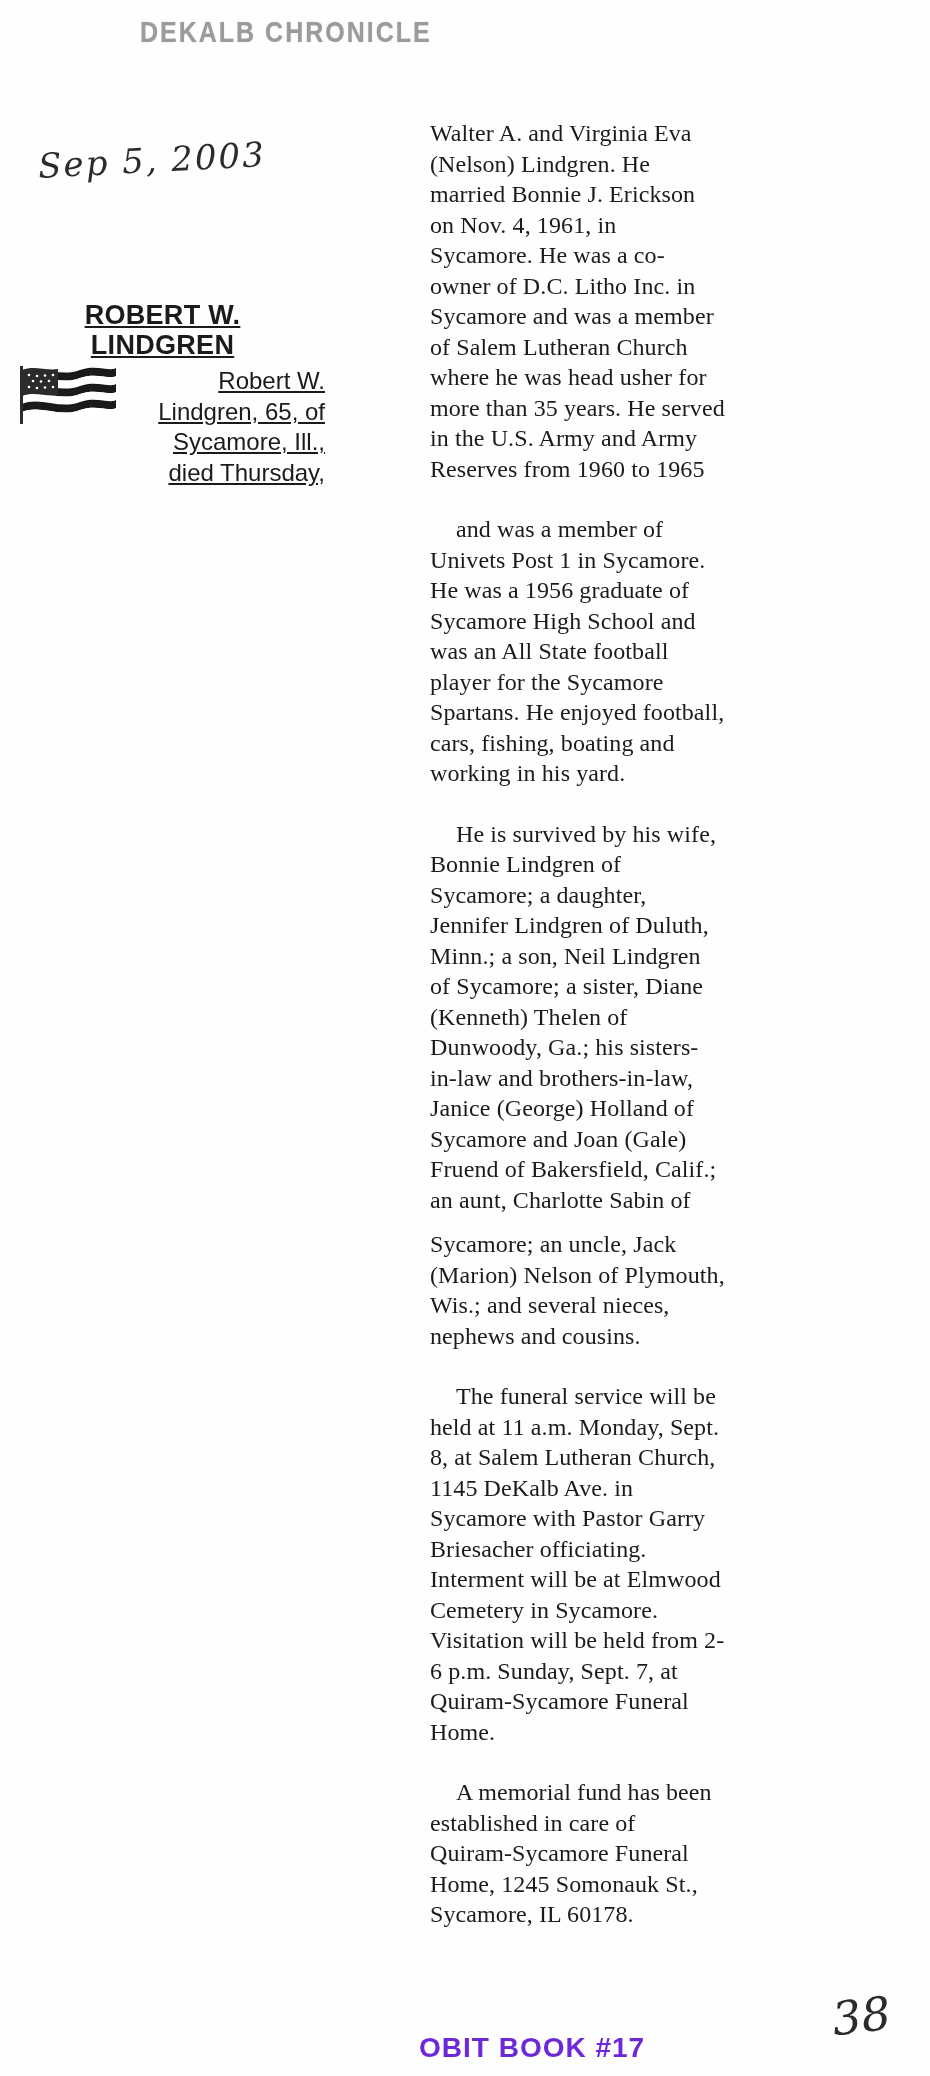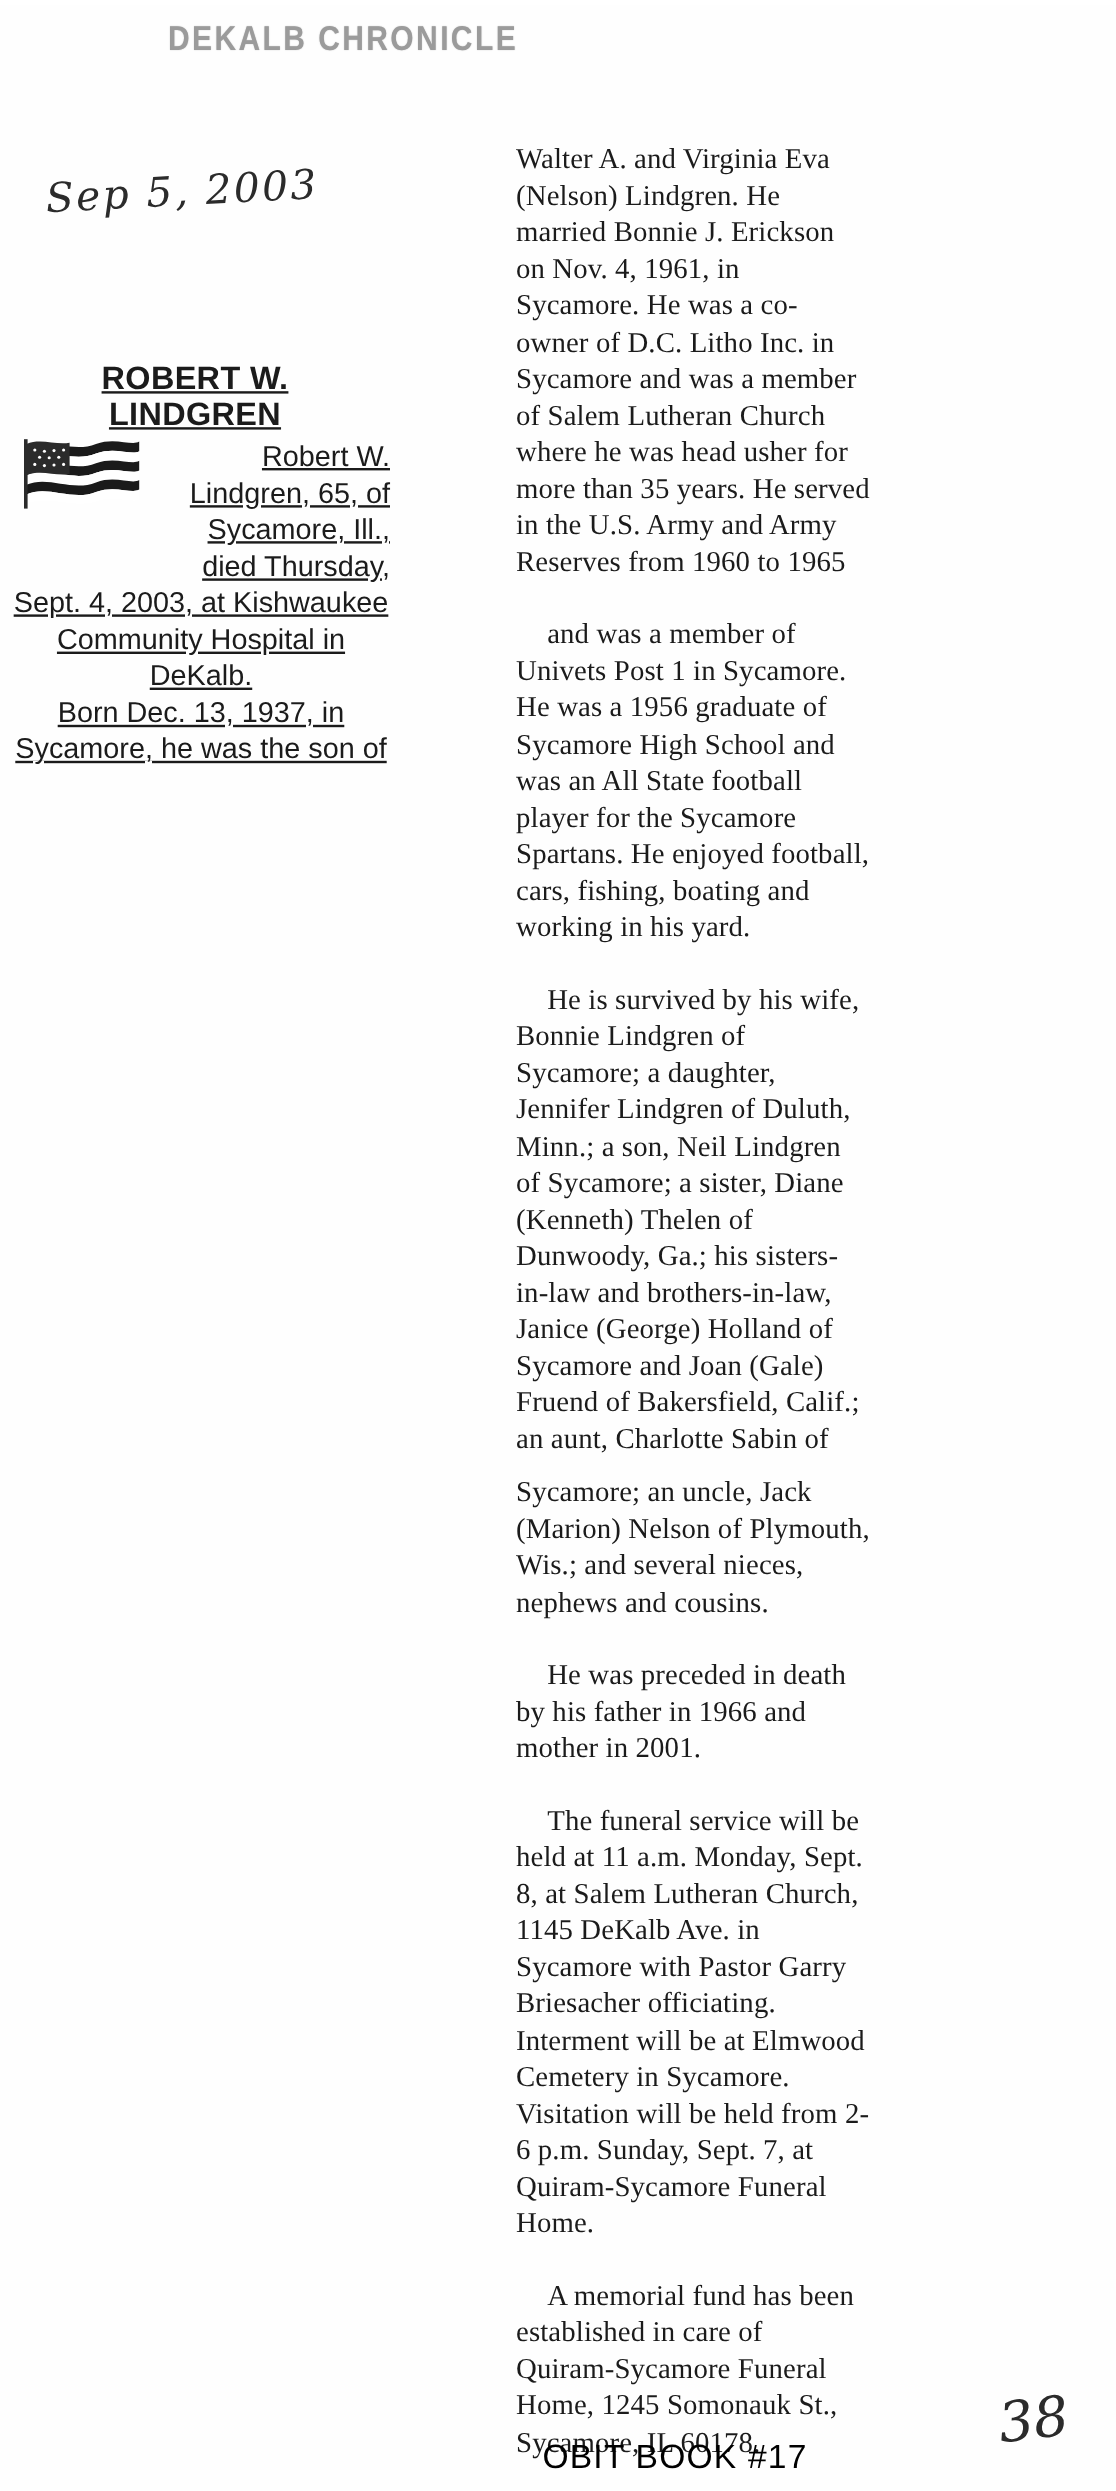--- a/index.html
+++ b/index.html
@@ -124,26 +124,26 @@
   .lead-rest p {
     margin: 0;
     font-size: 24px;
     line-height: 30.5px;
   }
   .gap-md { height: 14px; }
 
   
   .footer-note {
     position: absolute;
-    left: 452px;
+    left: 419px;
     top: 2032px;
     font-size: 28px;
-    font-weight: 400;
+    font-weight: 700;
     letter-spacing: 1px;
-    color: #000000;
+    color: #6d28d9;
   }
 
   .scan-edge-top {
     position: absolute;
     left: 0; right: 0; top: 0;
     height: 4px;
     background: #ffffff;
   }
 </style>
 </head>
@@ -189,35 +189,28 @@
       <div>LINDGREN</div>
     </div>
 
     <div class="lead-block">
       <p>Robert W.</p>
       <p>Lindgren, 65, of</p>
       <p>Sycamore, Ill.,</p>
       <p>died Thursday,</p>
     </div>
 
-    <div class="lead-rest">
-      <p>Sept. 4, 2003, at Kishwaukee</p>
-      <p>Community Hospital in DeKalb.</p>
-      <p>Born Dec. 13, 1937, in</p>
-      <p>Sycamore, he was the son of</p>
-    </div>
   </div>
 
   <div class="col-right body-text">
     <p>Walter A. and Virginia Eva (Nelson) Lindgren. He married Bonnie J. Erickson on Nov. 4, 1961, in Sycamore. He was a co-owner of D.C. Litho Inc. in Sycamore and was a member of Salem Lutheran Church where he was head usher for more than 35 years. He served in the U.S. Army and Army Reserves from 1960 to 1965</p>
     <p class="indent">and was a member of Univets Post 1 in Sycamore. He was a 1956 graduate of Sycamore High School and was an All State football player for the Sycamore Spartans. He enjoyed football, cars, fishing, boating and working in his yard.</p>
     <p class="indent">He is survived by his wife, Bonnie Lindgren of Sycamore; a daughter, Jennifer Lindgren of Duluth, Minn.; a son, Neil Lindgren of Sycamore; a sister, Diane (Kenneth) Thelen of Dunwoody, Ga.; his sisters-in-law and brothers-in-law, Janice (George) Holland of Sycamore and Joan (Gale) Fruend of Bakersfield, Calif.; an aunt, Charlotte Sabin of</p>
     <div class="gap-md"></div>
     <p>Sycamore; an uncle, Jack (Marion) Nelson of Plymouth, Wis.; and several nieces, nephews and cousins.</p>
-    <p class="indent">He was preceded in death by his father in 1966 and mother in 2001.</p>
     <p class="indent">The funeral service will be held at 11 a.m. Monday, Sept. 8, at Salem Lutheran Church, 1145 DeKalb Ave. in Sycamore with Pastor Garry Briesacher officiating. Interment will be at Elmwood Cemetery in Sycamore. Visitation will be held from 2-6 p.m. Sunday, Sept. 7, at Quiram-Sycamore Funeral Home.</p>
     <p class="indent">A memorial fund has been established in care of</p>
     <p>Quiram-Sycamore Funeral Home, 1245 Somonauk St., Sycamore, IL 60178.</p>
   </div>
 
   <div class="footer-note">OBIT BOOK #17</div>
 
   <div class="handwritten-number">38</div>
 
 </div>

